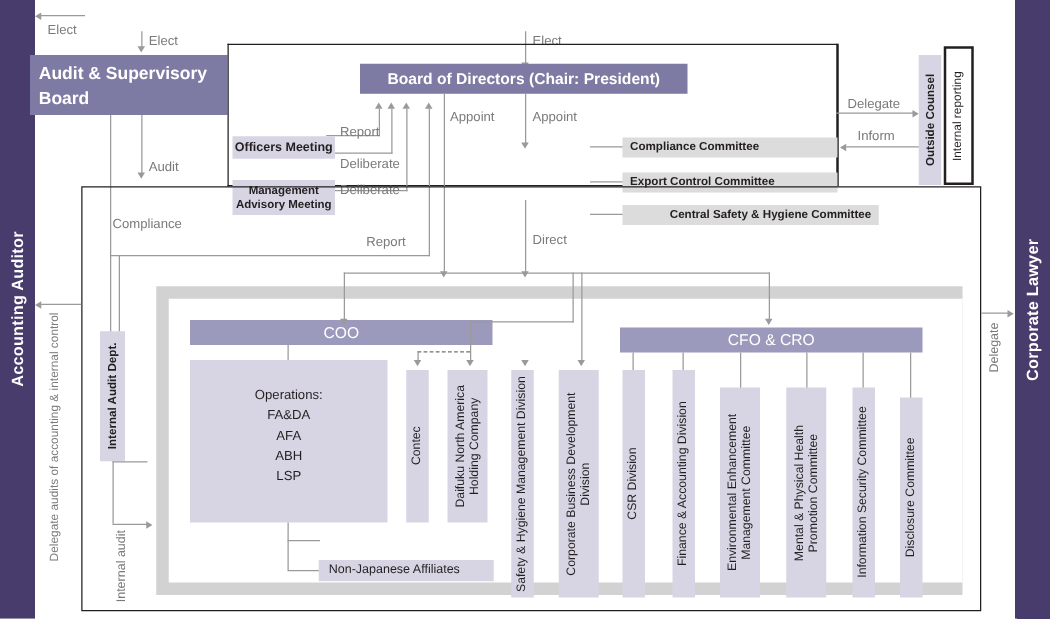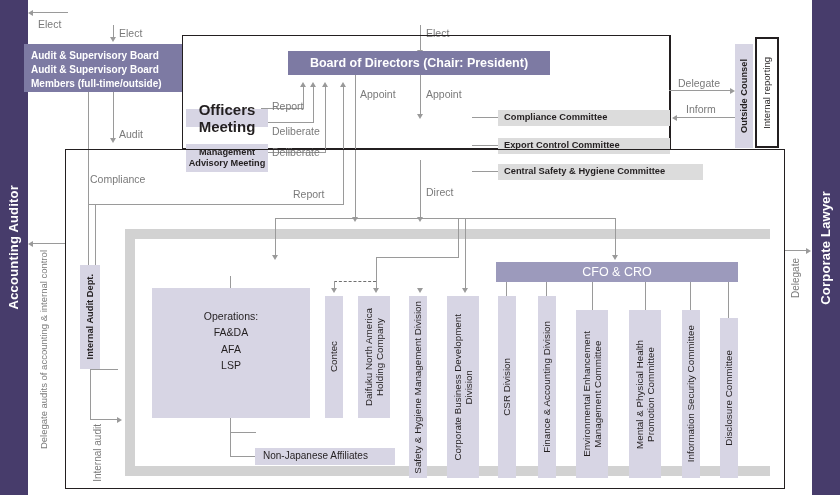--- a/index.html
+++ b/index.html
@@ -71,21 +71,21 @@
   <div class="abs lbl" style="left:38px;top:18px;">Elect</div>
 
   <div class="abs ln" style="left:113px;top:25px;width:1px;height:13px;"></div>
   <div class="arrow-d" style="left:110px;top:37px;"></div>
   <div class="abs lbl" style="left:119px;top:27px;">Elect</div>
 
   <div class="abs ln" style="left:420px;top:25px;width:1px;height:26px;"></div>
   <div class="arrow-d" style="left:417px;top:50px;"></div>
   <div class="abs lbl" style="left:426px;top:27px;">Elect</div>
 
-  <div class="abs box-purple" style="left:24px;top:44px;width:158px;height:48px;padding:5px 7px;font-size:10px;line-height:1.42;">
+  <div class="abs box-purple" style="left:24px;top:44px;width:158px;height:48px;padding:5px 7px;font-size:14px;line-height:1.42;">
     <div>Audit &amp; Supervisory Board</div>
     <div>Audit &amp; Supervisory Board</div>
     <div>Members (full-time/outside)</div>
   </div>
 
   <div class="abs ln" style="left:113px;top:92px;width:1px;height:47px;"></div>
   <div class="arrow-d" style="left:110px;top:138px;"></div>
   <div class="abs lbl" style="left:119px;top:128px;">Audit</div>
 
   <div class="abs ln" style="left:88px;top:92px;width:1px;height:178px;"></div>
@@ -108,21 +108,21 @@
 
   <div class="abs ln" style="left:325px;top:87px;width:1px;height:66px;"></div>
   <div class="arrow-u" style="left:322px;top:82px;"></div>
   <div class="abs ln" style="left:261px;top:152px;width:65px;height:1px;"></div>
 
   <div class="abs ln" style="left:343px;top:87px;width:1px;height:118px;"></div>
   <div class="arrow-u" style="left:340px;top:82px;"></div>
   <div class="abs ln" style="left:88px;top:204px;width:256px;height:1px;"></div>
   <div class="abs lbl" style="left:293px;top:188px;">Report</div>
 
-  <div class="abs box-lav ctr" style="left:186px;top:109px;width:82px;height:18px;font-size:15px;font-weight:bold;">
+  <div class="abs box-lav ctr" style="left:186px;top:109px;width:82px;height:18px;font-size:10px;font-weight:bold;">
     <span>Officers Meeting</span>
   </div>
   <div class="abs lbl" style="left:272px;top:100px;">Report</div>
   <div class="abs lbl" style="left:272px;top:125px;">Deliberate</div>
 
   <div class="abs box-lav ctr" style="left:186px;top:144px;width:82px;height:28px;font-size:9.2px;font-weight:bold;line-height:1.25;">
     <span style="white-space:pre-line">Management
 Advisory Meeting</span>
   </div>
   <div class="abs lbl" style="left:272px;top:146px;">Deliberate</div>
@@ -144,21 +144,21 @@
   <div class="abs box-grey" style="left:498px;top:110px;width:172px;height:16px;padding:2px 6px;font-size:9.3px;">
     <span>Compliance Committee</span>
   </div>
 
   <div class="abs ln" style="left:472px;top:145px;width:28px;height:1px;"></div>
   <div class="abs box-grey" style="left:498px;top:138px;width:172px;height:16px;padding:2px 6px;font-size:9.3px;">
     <span>Export Control Committee</span>
   </div>
 
   <div class="abs ln" style="left:472px;top:171px;width:28px;height:1px;"></div>
-  <div class="abs box-grey" style="left:498px;top:164px;width:205px;height:16px;padding:2px 6px;font-size:9.3px;">
+  <div class="abs box-grey" style="left:498px;top:164px;width:205px;height:16px;padding:2px 6px;font-size:9.3px;text-align:right;">
     <span>Central Safety &amp; Hygiene Committee</span>
   </div>
 
   <div class="abs box-lav ctr" style="left:735px;top:44px;width:18px;height:104px;">
     <span class="vtext" style="font-size:9.3px;font-weight:bold;">Outside Counsel</span>
   </div>
   <div class="abs box-white ctr" style="left:755px;top:37px;width:24px;height:111px;">
     <span class="vtext" style="font-size:9.5px;">Internal reporting</span>
   </div>
 
@@ -188,25 +188,29 @@
   <div class="abs ln" style="left:90px;top:369px;width:1px;height:50px;"></div>
   <div class="abs ln" style="left:90px;top:369px;width:28px;height:1px;"></div>
   <div class="abs ln" style="left:90px;top:372px;width:1px;height:0px;"></div>
   <div class="abs ln" style="left:90px;top:419px;width:28px;height:1px;"></div>
   <div class="arrow-r" style="left:117px;top:416.5px;"></div>
   <div class="abs lbl-v" style="left:92px;top:424px;">Internal audit</div>
 
   <div class="abs band-grey" style="left:125px;top:229px;width:645px;height:247px;"></div>
   <div class="abs inner-white" style="left:135px;top:239px;width:635px;height:227px;"></div>
 
+  <div class="abs box-mid ctr" style="left:152px;top:256px;width:242px;height:20px;font-size:12.5px;font-weight:normal;">
+    <span>COO</span>
+  </div>
 
   <div class="abs box-lav" style="left:152px;top:288px;width:158px;height:130px;font-size:10.5px;line-height:1.55;padding-top:20px;text-align:center;">
     <div>Operations:</div>
     <div>FA&amp;DA</div>
     <div>AFA</div>
+    <div>ABH</div>
     <div>LSP</div>
   </div>
   <div class="abs ln" style="left:230px;top:276px;width:1px;height:12px;"></div>
 
   <div class="abs ln" style="left:230px;top:418px;width:1px;height:38px;"></div>
   <div class="abs ln" style="left:230px;top:432px;width:26px;height:1px;"></div>
   <div class="abs ln" style="left:230px;top:456px;width:26px;height:1px;"></div>
   <div class="abs box-lav" style="left:255px;top:448px;width:140px;height:17px;padding:2px 8px;font-size:10px;">
     <span>Non-Japanese Affiliates</span>
   </div>

